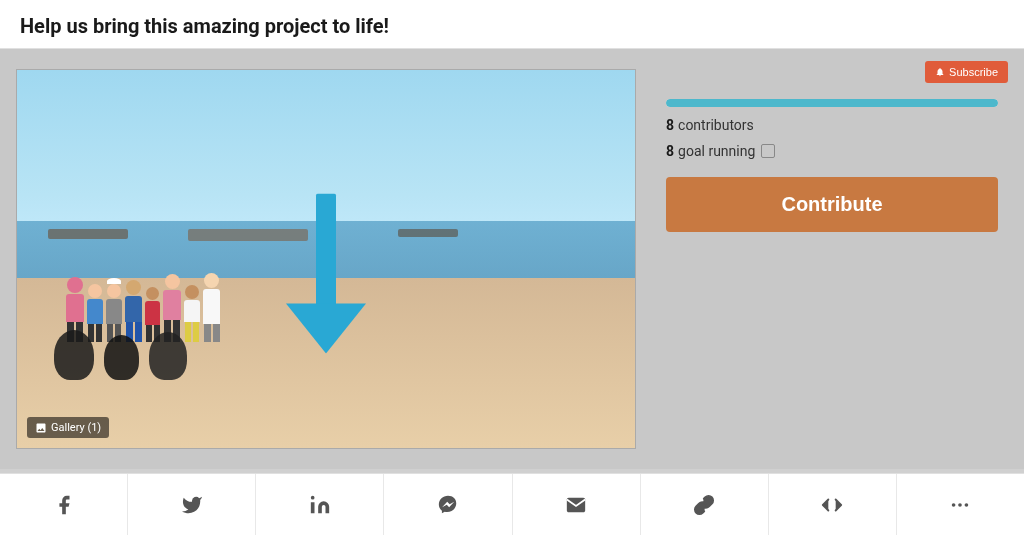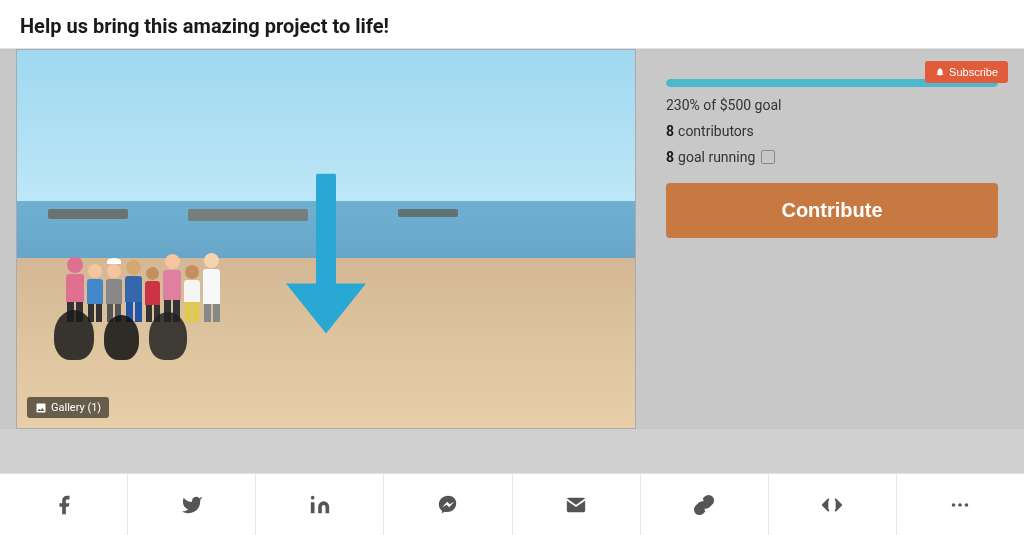--- a/index.html
+++ b/index.html
@@ -27,21 +27,21 @@
     }
     .header-title {
       font-size: 20px;
       font-weight: 700;
       color: #1a1a1a;
     }
 
     
     .main-content {
       display: flex;
-      padding: 0 16px;
+      padding: 20px 16px;
       gap: 20px;
       background: #c8c8c8;
       position: relative;
     }
 
     
     .subscribe-btn {
       position: absolute;
       top: 12px;
       right: 16px;
@@ -394,23 +394,20 @@
       </div>
     </div>
 
     <div class="stats-section">
 
 
       <div class="progress-bar-wrapper">
         <div class="progress-bar-fill"></div>
       </div>
 
-      <div class="stat-line">
-        <span>230% of $500 goal</span>
-      </div>
 
       <div class="stat-line">
         <strong>8</strong>
         <span>contributors</span>
       </div>
 
       <div class="stat-line">
         <strong>8</strong>
         <span>goal running</span>
         <span class="calendar-icon"></span>

